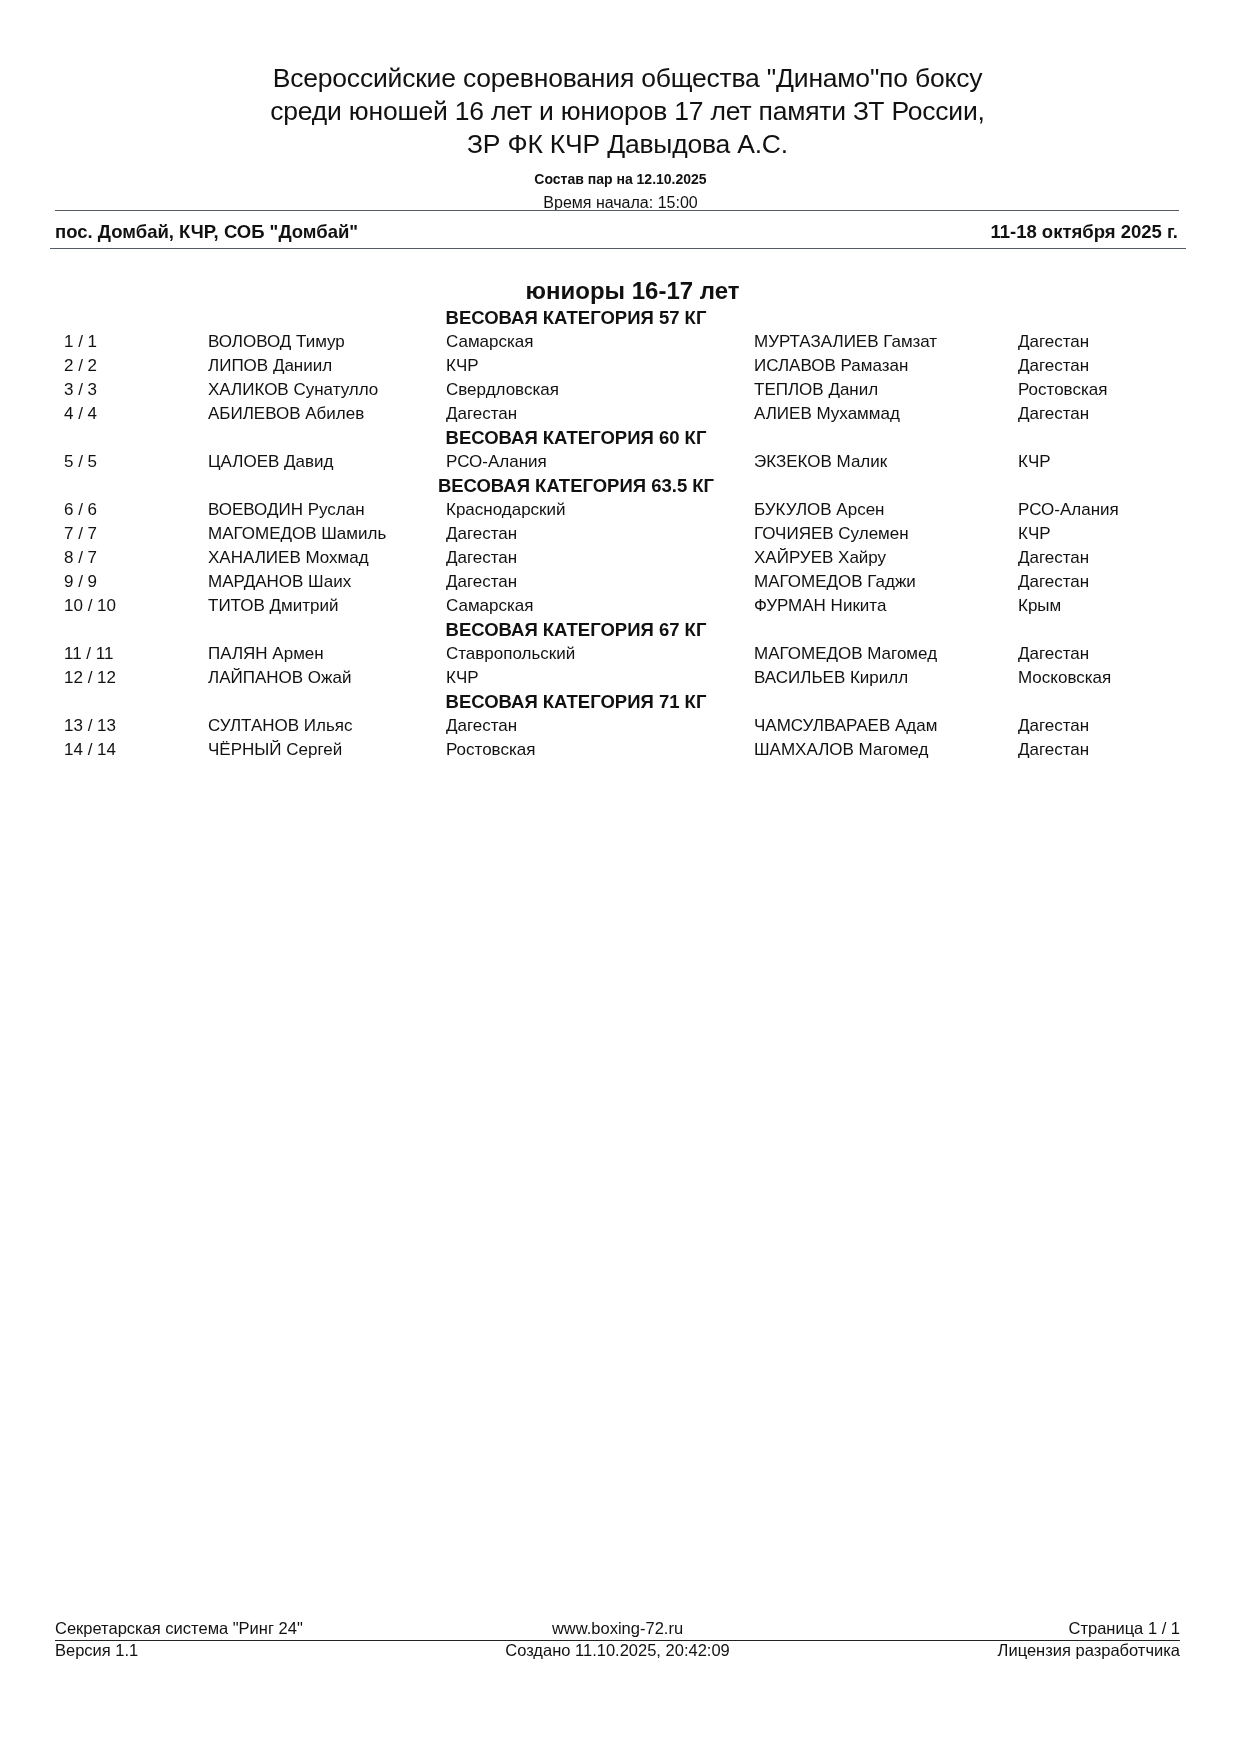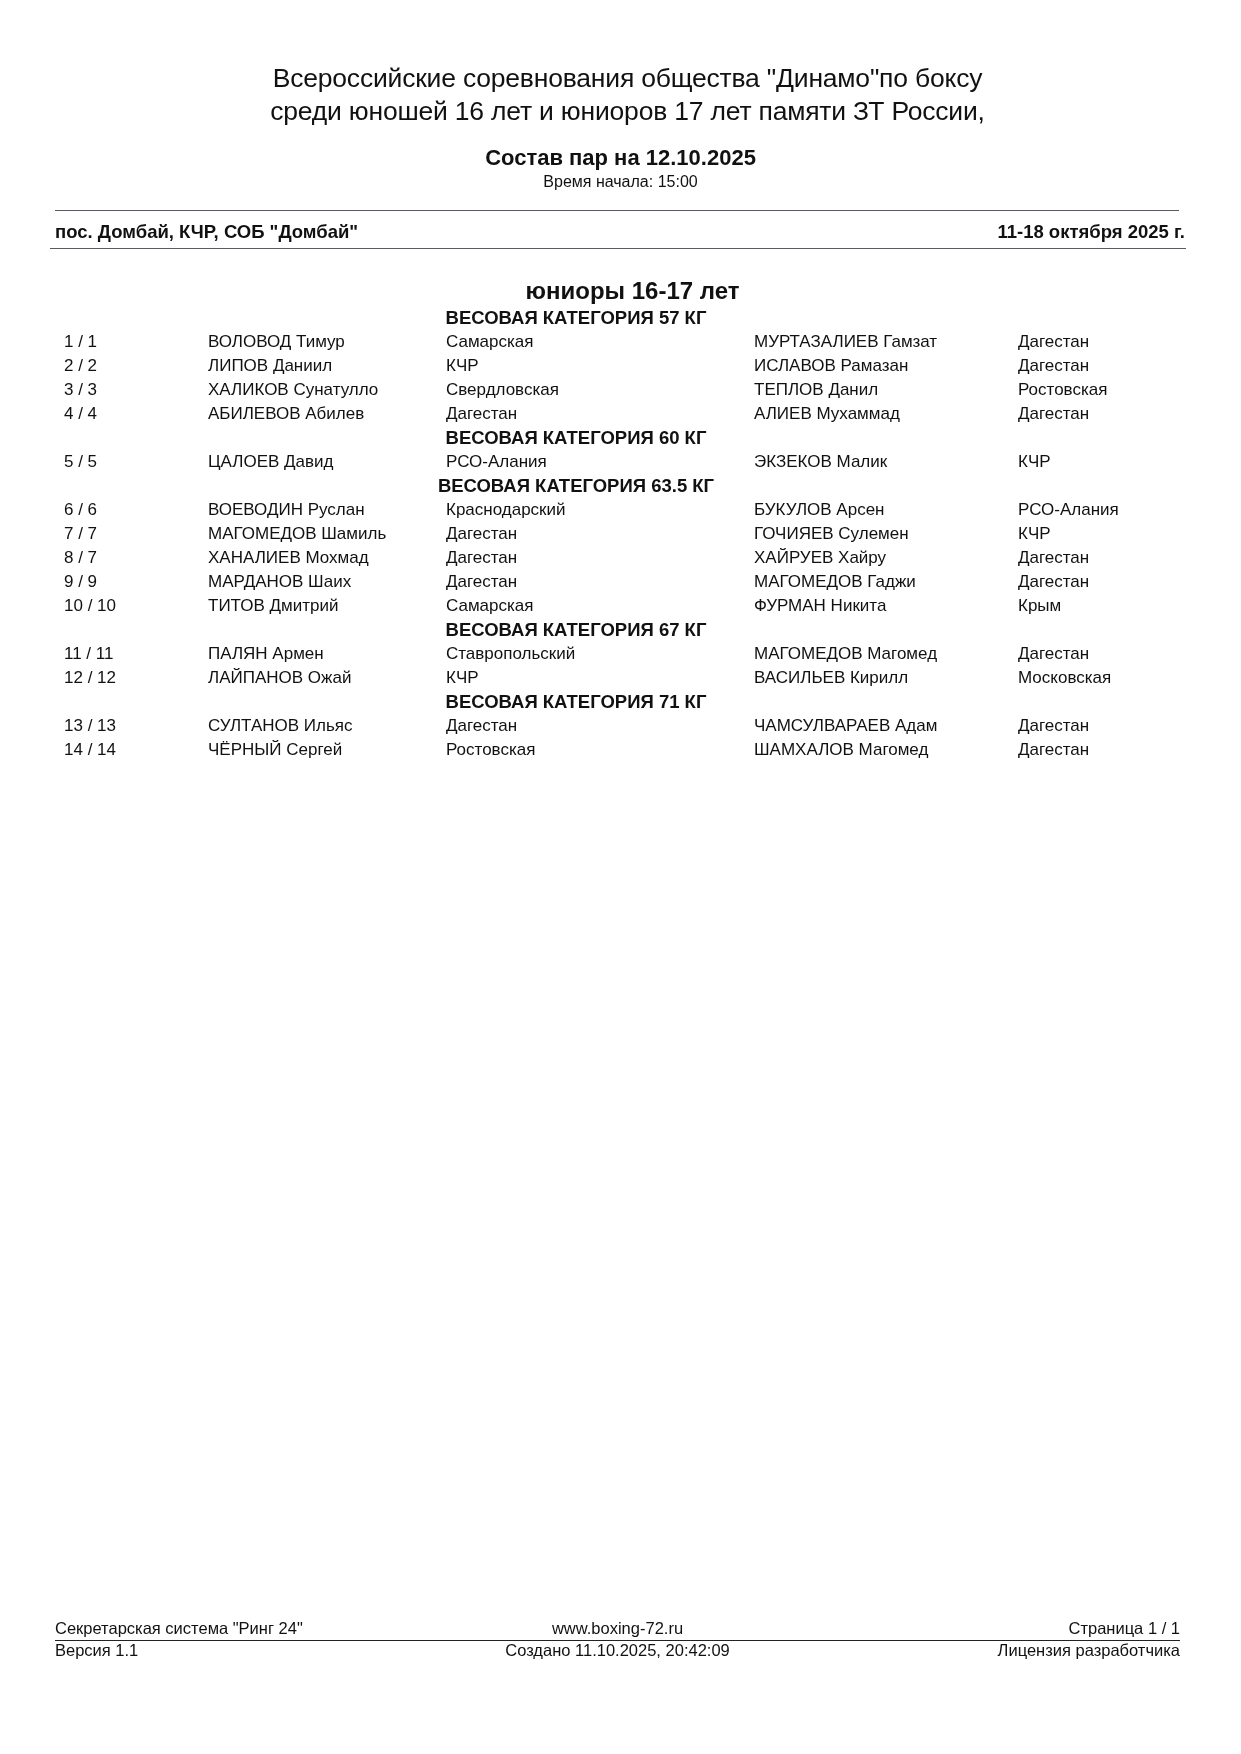--- a/index.html
+++ b/index.html
@@ -1,30 +1,30 @@
 <!DOCTYPE html>
 <html><head>
   <meta charset="utf-8">
   <style>
     * { margin: 0; padding: 0; box-sizing: border-box; }
     html, body { width: 1241px; height: 1754px; background: #ffffff; }
     body { position: relative; font-family: "Liberation Sans", sans-serif; color: #111111; overflow: hidden; }
 
     .title-block { position: absolute; left: 0; width: 1241px; top: 62px; text-align: center; }
     .title-line { font-size: 26.5px; line-height: 33px; font-weight: normal; letter-spacing: -0.2px; padding-left: 14px; }
-    .subtitle { font-size: 22px; line-height: 28px; font-weight: bold; margin-top: 16px; }
+    .subtitle { font-size: 14px; line-height: 28px; font-weight: bold; margin-top: 4px; }
     .start-time { font-size: 16px; line-height: 19px; }
 
     .rule { position: absolute; height: 0; border-top: 1.5px solid #555c66; }
     .rule-top { left: 55px; width: 1124px; top: 210px; }
     .rule-bottom { left: 50px; width: 1136px; top: 248px; }
 
     .venue-row { position: absolute; top: 220px; left: 55px; width: 1130px; height: 24px; font-weight: bold; font-size: 18.5px; line-height: 24px; }
     .venue-left { position: absolute; left: 0; }
-    .venue-right { position: absolute; right: 0; }
+    .venue-right { position: absolute; right: 7px; }
 
     .section-title { position: absolute; left: 0; width: 1241px; top: 276px; text-align: center; font-weight: bold; font-size: 24px; line-height: 30px; padding-left: 24px; }
 
     .bouts { position: absolute; left: 0; top: 306px; width: 1241px; }
     .cat-header { height: 24px; font-weight: bold; font-size: 18.5px; line-height: 24px; text-align: center; width: 1152px; }
     .bout-row { position: relative; height: 24px; font-size: 17px; line-height: 24px; }
     .bout-row span { position: absolute; top: 0; white-space: nowrap; }
     .c-num { left: 64px; }
     .c-red-name { left: 208px; }
     .c-red-region { left: 446px; }
@@ -38,20 +38,21 @@
     .f-center { left: 0; right: 0; text-align: center; }
     .f-right { right: 0; }
     .footer-rule { position: absolute; left: 55px; width: 1125px; top: 1640px; border-top: 1.5px solid #222222; }
   </style>
 </head>
 <body>
 
 <div class="title-block">
   <div class="title-line">Всероссийские соревнования общества "Динамо"по боксу</div>
   <div class="title-line">среди юношей 16 лет и юниоров 17 лет памяти ЗТ России,</div>
+  <div class="title-line">ЗР ФК КЧР Давыдова А.С.</div>
   <div class="subtitle">Состав пар на 12.10.2025</div>
   <div class="start-time">Время начала: 15:00</div>
 </div>
 
 <div class="rule rule-top"></div>
 <div class="venue-row">
   <span class="venue-left">пос. Домбай, КЧР, СОБ "Домбай"</span>
   <span class="venue-right">11-18 октября 2025 г.</span>
 </div>
 <div class="rule rule-bottom"></div>

